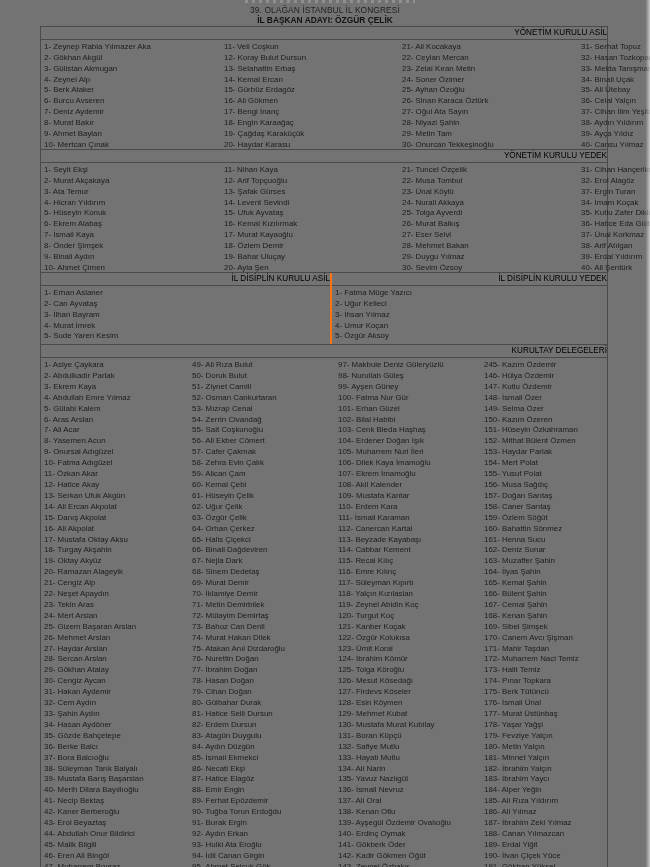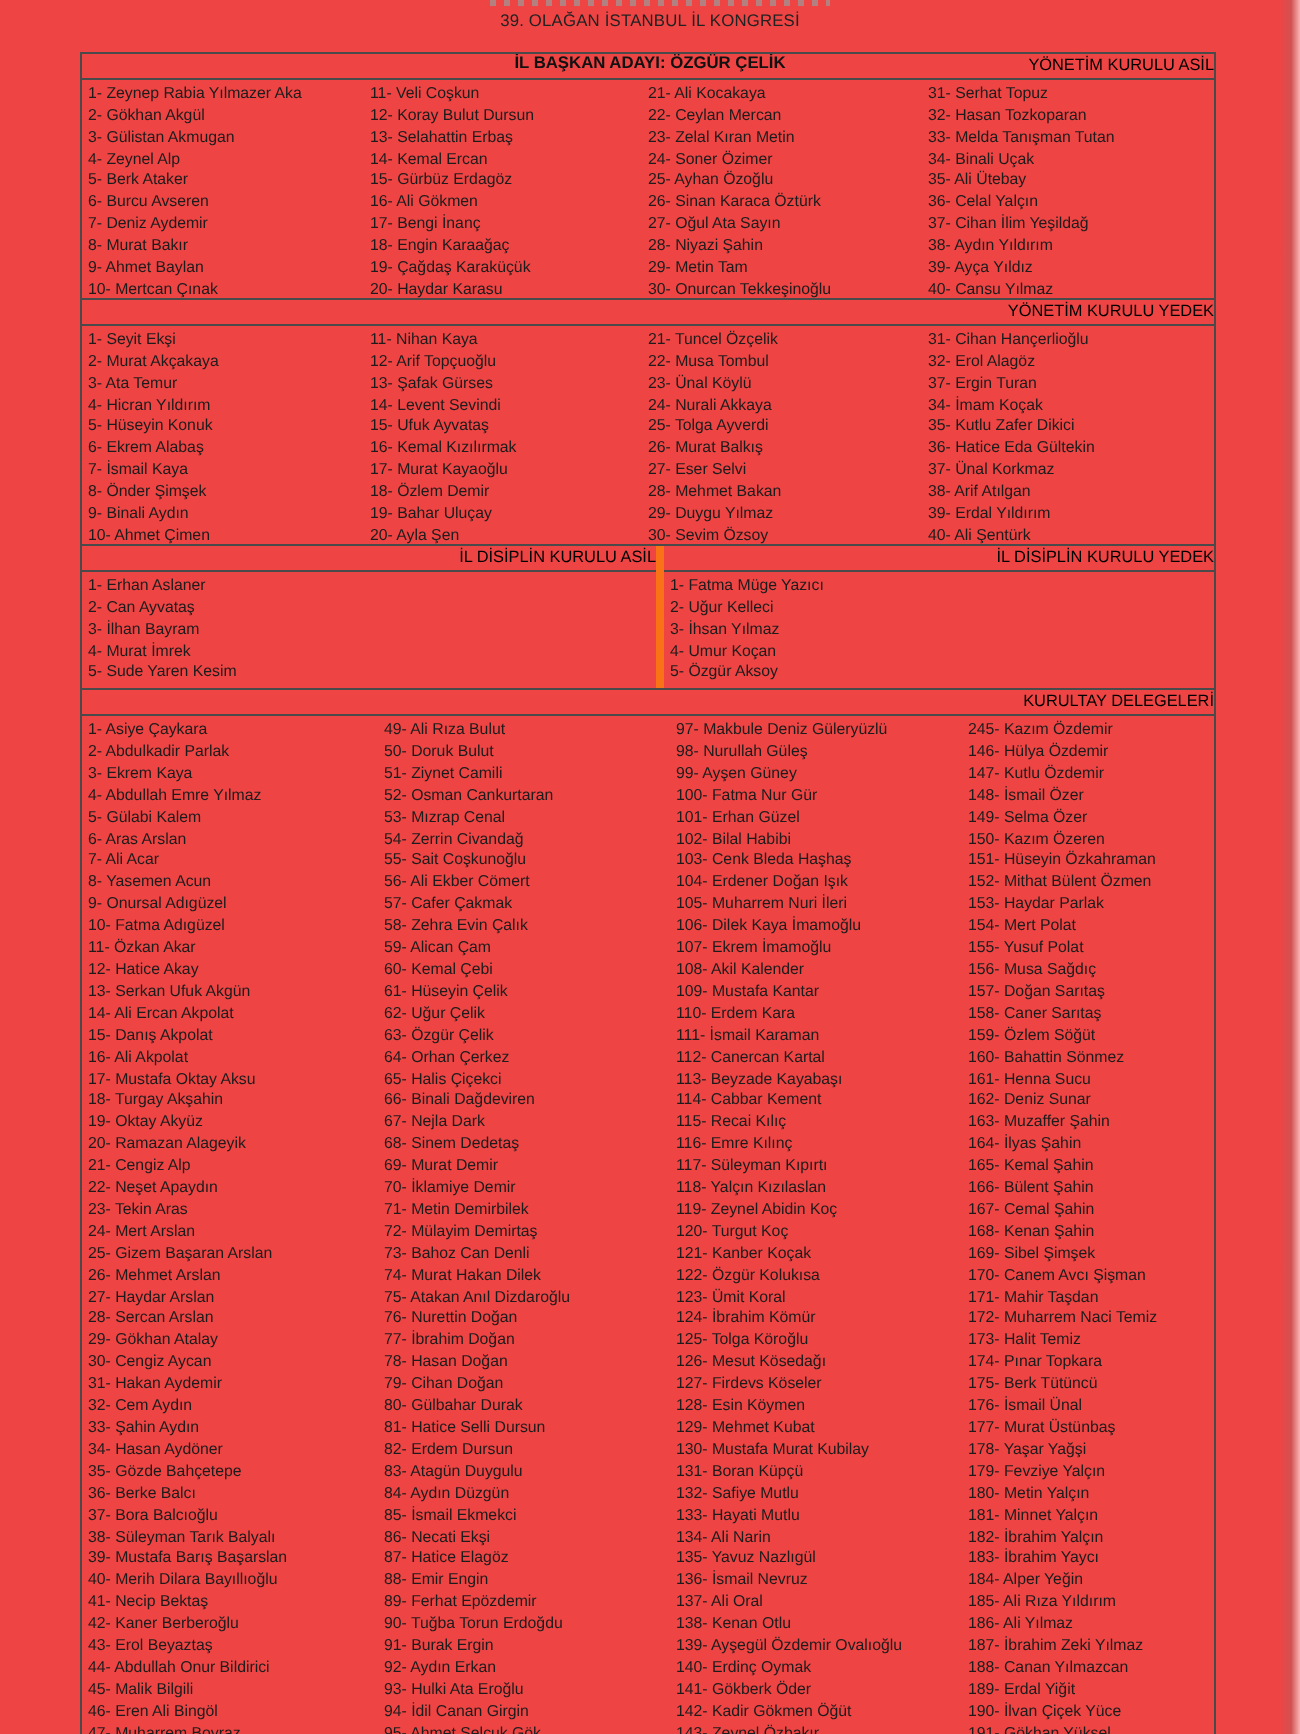--- a/index.html
+++ b/index.html
@@ -1,54 +1,54 @@
 <!DOCTYPE html>
 <html><head>
 <meta charset="utf-8">
 <style>
   html,body{margin:0;padding:0;background:#e9e9e9;}
   .page{
-    position:relative;width:650px;height:867px;background:#ef4444;
+    position:relative;width:650px;height:867px;background:#737373;
     font-family:"Liberation Sans", sans-serif;color:#1c1c1c;
     overflow:hidden;margin:0 auto;
   }
   .page-edge-shadow{
     position:absolute;top:0;right:0;width:10px;height:100%;
     background:linear-gradient(to right,rgba(255,255,255,0),rgba(120,120,120,0.25) 55%,rgba(255,255,255,0.6));
     pointer-events:none;
   }
   .top-clip{
     position:absolute;top:0;left:245px;width:170px;height:3px;
     background:repeating-linear-gradient(to right,#9a9a9a 0 3px,transparent 3px 7px);
     opacity:.7;
   }
   .title-block{padding-top:5px;text-align:center;line-height:10px;}
   .doc-title{font-size:8.4px;letter-spacing:.1px;color:#222;}
-  .doc-subtitle{font-size:8.4px;font-weight:bold;color:#111;margin-top:11px;}
+  .doc-subtitle{font-size:8.4px;font-weight:bold;color:#111;margin-top:0;}
   .table{
     position:absolute;left:40px;top:26px;width:568px;
     border:1px solid #4a4a4a;border-bottom:none;
     box-sizing:border-box;
   }
   .sec-header{
     height:12px;line-height:12px;text-align:right;
     font-size:8.2px;font-weight:normal;color:#000;
     border-bottom:1px solid #4a4a4a;
   }
   .cols{display:grid;box-sizing:border-box;padding:2px 0 2px 0;}
-  .cols-yk{grid-template-columns:141px 139px 140px 146px;border-bottom:1px solid #4a4a4a;height:110px;}
+  .cols-yk{grid-template-columns:141px 139px 140px 146px;border-bottom:1px solid #4a4a4a;height:110px;gap:39px;}
   .cols-del{grid-template-columns:148px 146px 146px 126px;height:516px;}
   .name{
     font-size:7.9px;line-height:10.85px;white-space:nowrap;
     padding-left:3px;color:#1c1c1c;
   }
   .cols-del .name{line-height:10.9px;}
   .disiplin-row{display:flex;border-bottom:1px solid #4a4a4a;}
   .disiplin-cell{box-sizing:border-box;}
-  .disiplin-cell.left{width:291px;border-right:4px solid #f97316;}
+  .disiplin-cell.left{width:291px;border-right:2px solid #f97316;}
   .disiplin-cell.right{width:277px;}
   .cols-da{grid-template-columns:141px 148px;height:58px;}
   .cols-dy{grid-template-columns:272px;height:58px;}
   .disiplin-cell .sec-header{border-bottom:1px solid #4a4a4a;}
 </style>
 </head>
 <body>
 
 <div class="page">
 

